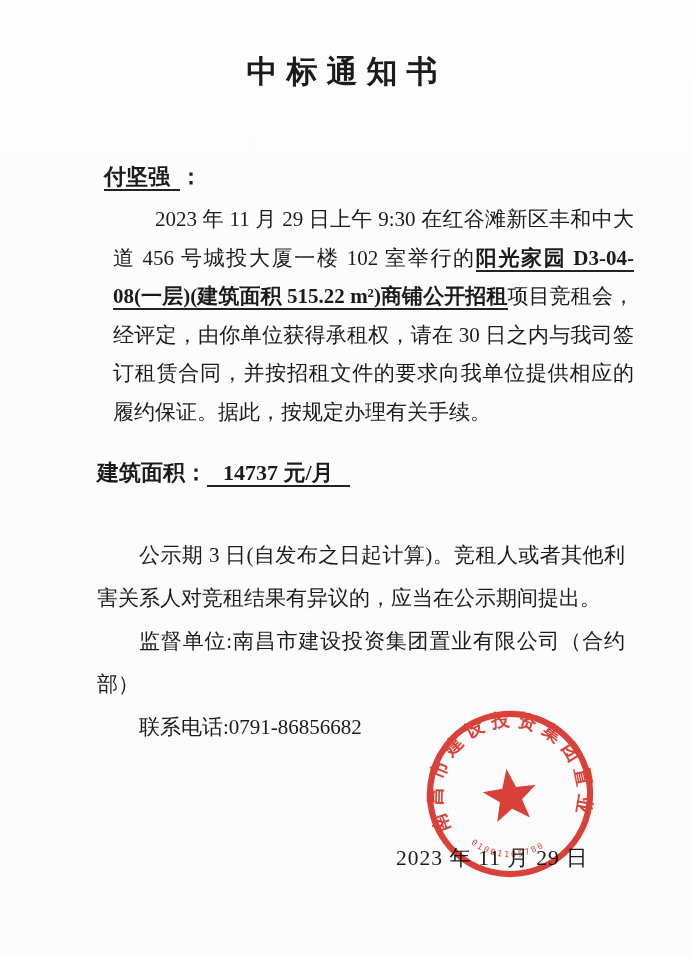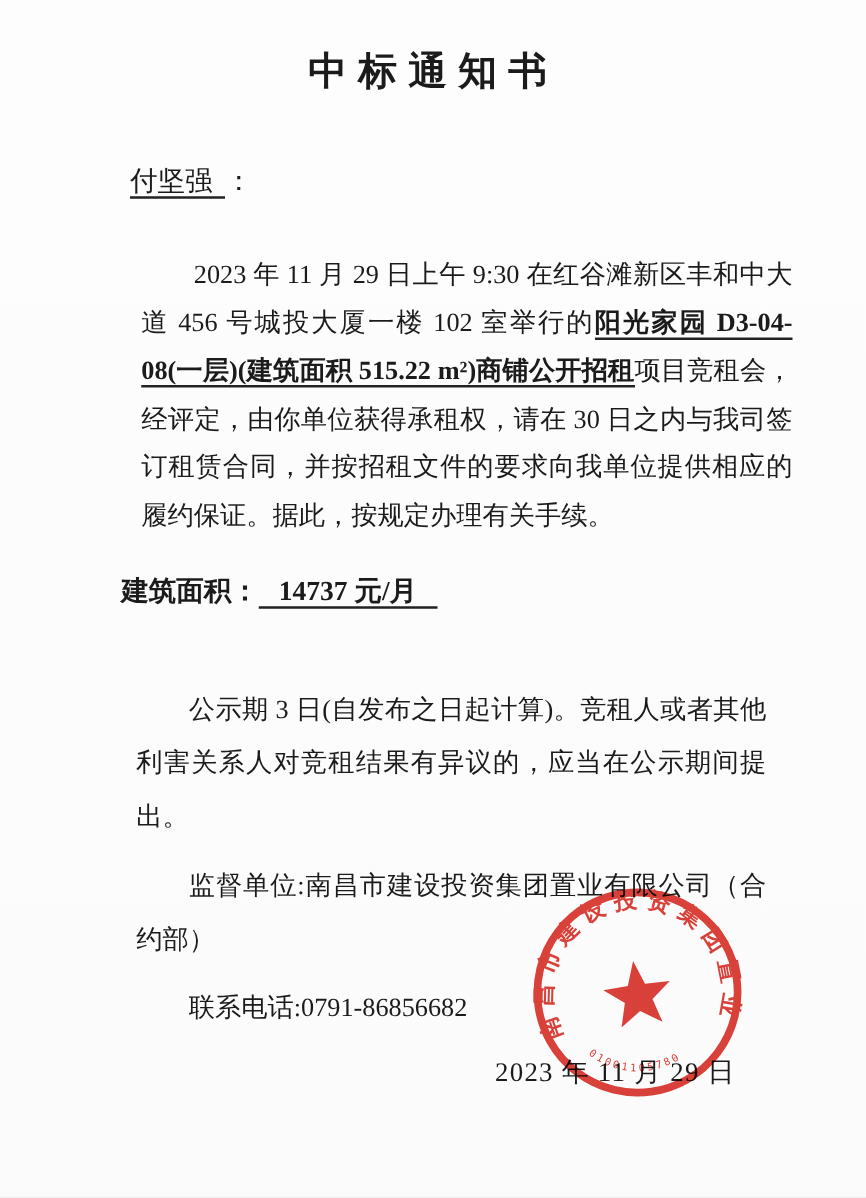--- a/index.html
+++ b/index.html
@@ -7,44 +7,44 @@
     position:relative;
     width:693px;height:958px;
     margin:0 auto;
     background:linear-gradient(180deg,#fdfdfd 0%,#fbfbfb 100%);
     font-family:"Liberation Serif","DejaVu Serif",serif;
     color:#1b1b1b;
     overflow:hidden;
   }
   .title{
     position:absolute;top:36px;left:0;right:0;
-    margin:0;text-align:center;
+    margin:15px;text-align:center;
     font-size:31px;font-weight:bold;letter-spacing:9px;
   }
   .addressee{
-    position:absolute;top:130px;left:104px;
-    font-size:22px;font-weight:normal;
+    position:absolute;top:162px;left:104px;
+    font-size:22px;font-weight:bold;
   }
   .addr-name{border-bottom:2px solid #222;padding-right:10px;}
   .para1{
     position:absolute;top:184px;left:97px;width:521px;
     margin:16px;font-size:21px;line-height:38.5px;
     text-align:justify;text-indent:2em;
   }
   .bu{font-weight:bold;border-bottom:2px solid #222;}
   .result-line{
     position:absolute;top:458px;left:97px;
     font-size:22px;font-weight:bold;
   }
   .result-value{border-bottom:2px solid #222;padding:0 16px;text-align:right;}
   .block2{
     position:absolute;top:534px;left:97px;width:528px;
     font-size:21px;line-height:43px;
   }
-  .block2 p{margin:12px;text-indent:2em;text-align:justify;font-family:Liberation Serif, serif;}
+  .block2 p{margin:0;text-indent:2em;text-align:justify;font-family:Liberation Serif, serif;}
   .lessor{
     position:absolute;top:782px;left:238px;
     font-size:21.5px;letter-spacing:1px;
   }
   .date-line{
     position:absolute;top:843px;left:396px;
     font-size:21.5px;letter-spacing:1px;text-align:center;
   }
   .seal{
     position:absolute;top:706px;left:422px;

